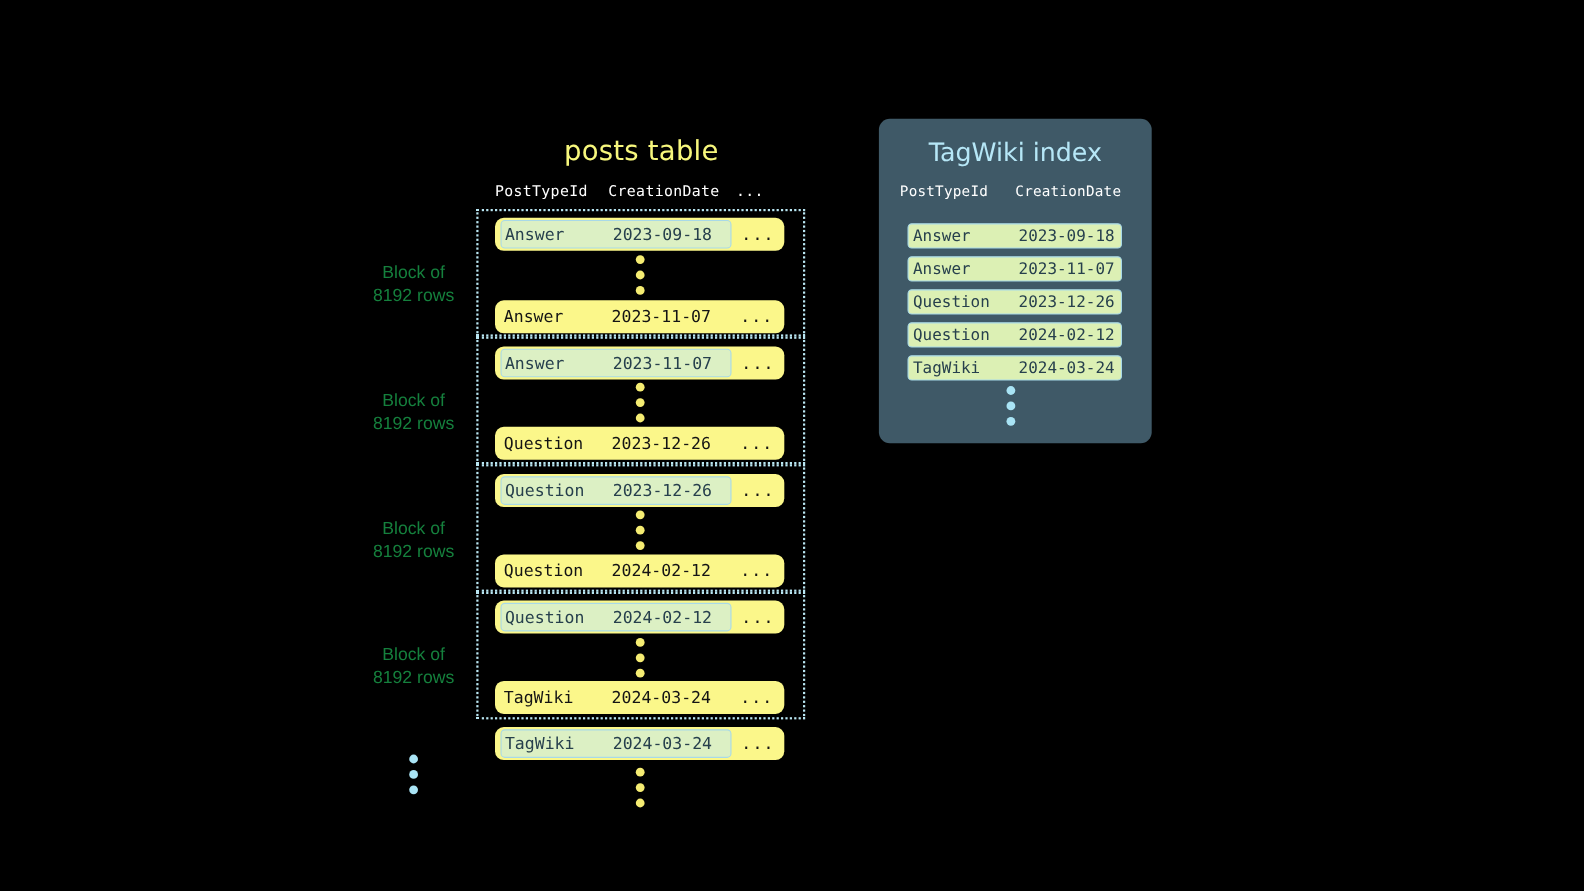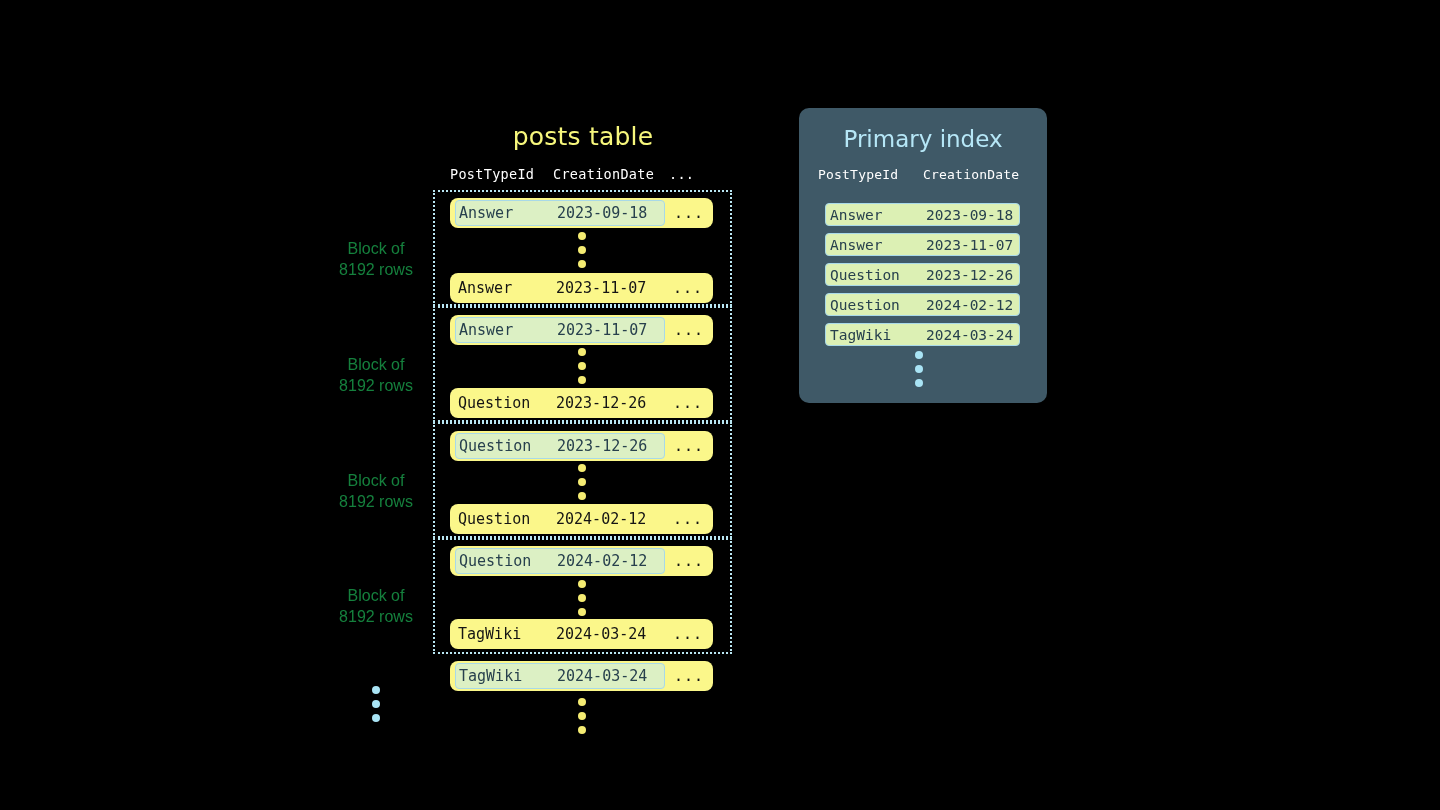--- a/index.html
+++ b/index.html
@@ -306,21 +306,21 @@
       <i></i>
       <i></i>
     </div>
   <div class="vdots blue" style="left:371px; top:686px;">
       <i></i>
       <i></i>
       <i></i>
     </div>
 
   <div class="index-panel">
-    <div class="index-title">Primary index</div>
+    <div class="index-title">TagWiki index</div>
   </div>
 
   <div class="index-header">
     <span class="ih-type">PostTypeId</span>
     <span class="ih-date">CreationDate</span>
   </div>
 
   <div class="index-row" style="top:203px;">
     <span class="i-type">Answer</span>
     <span class="i-date">2023-09-18</span>

